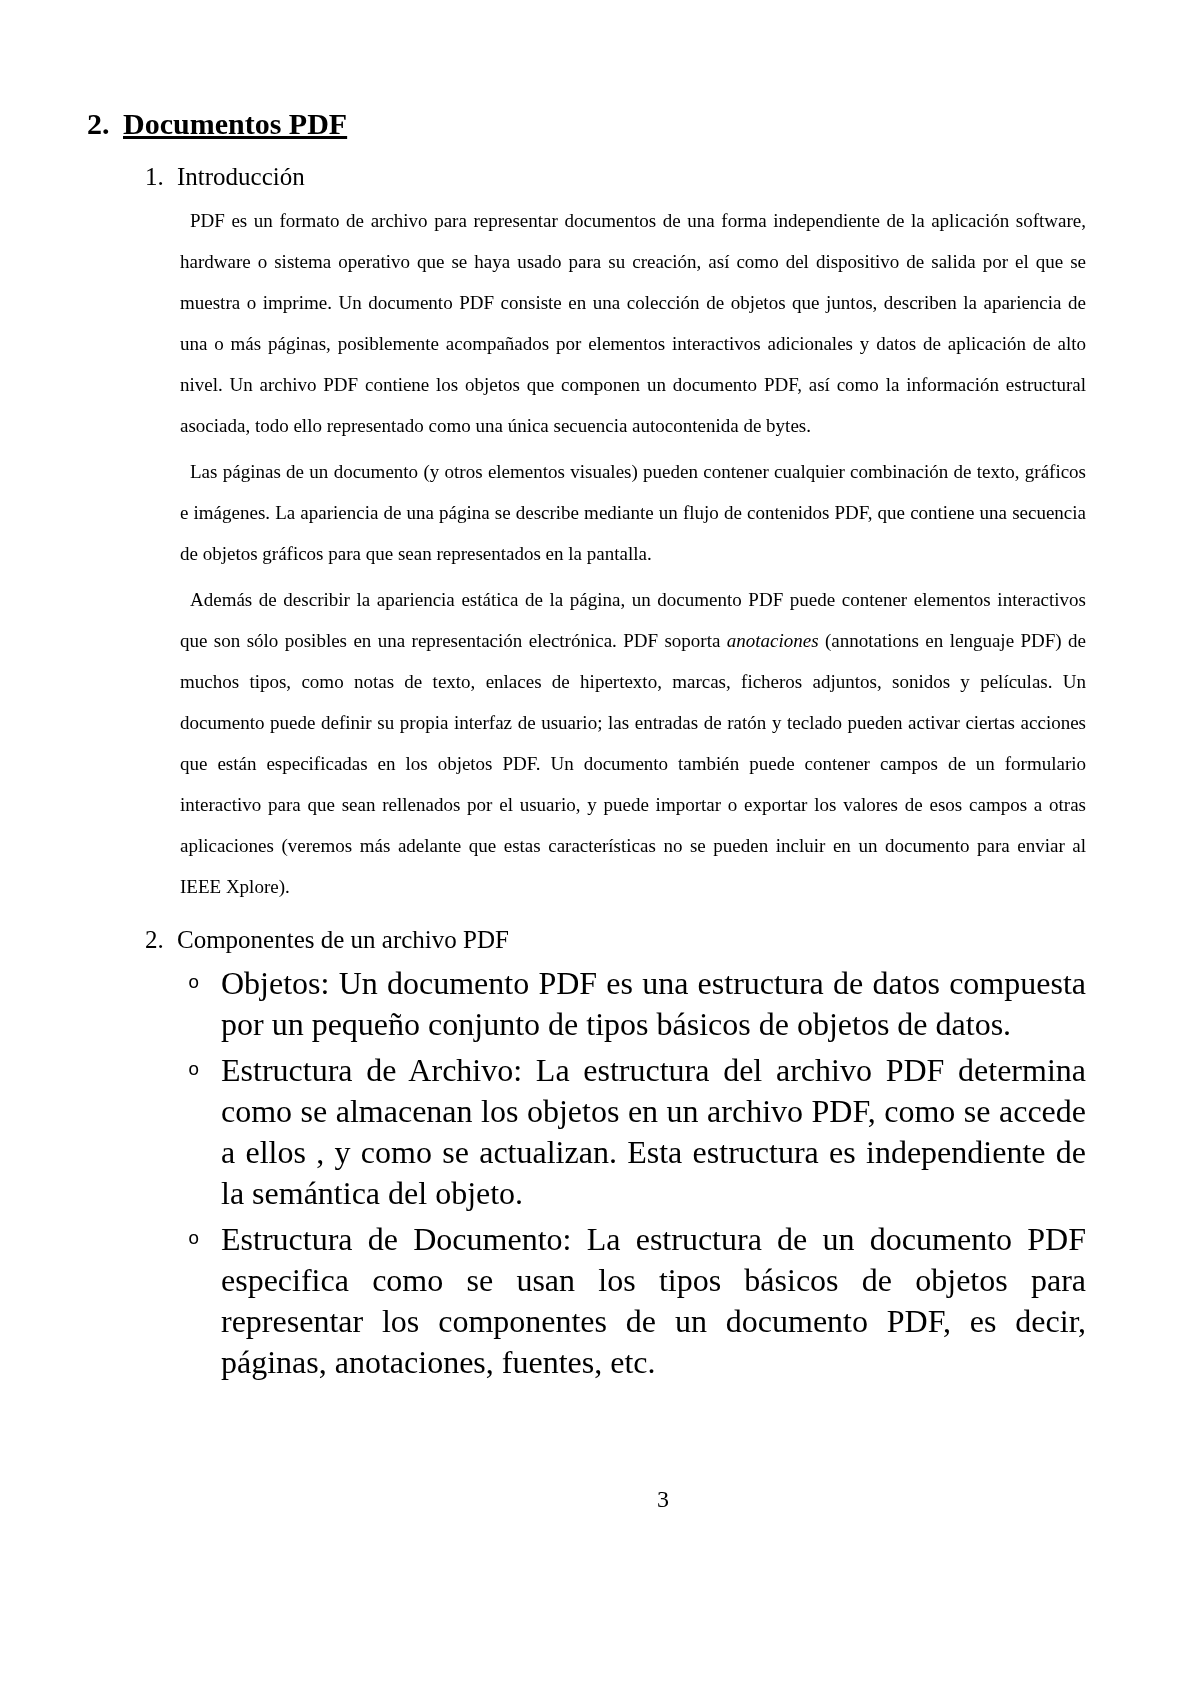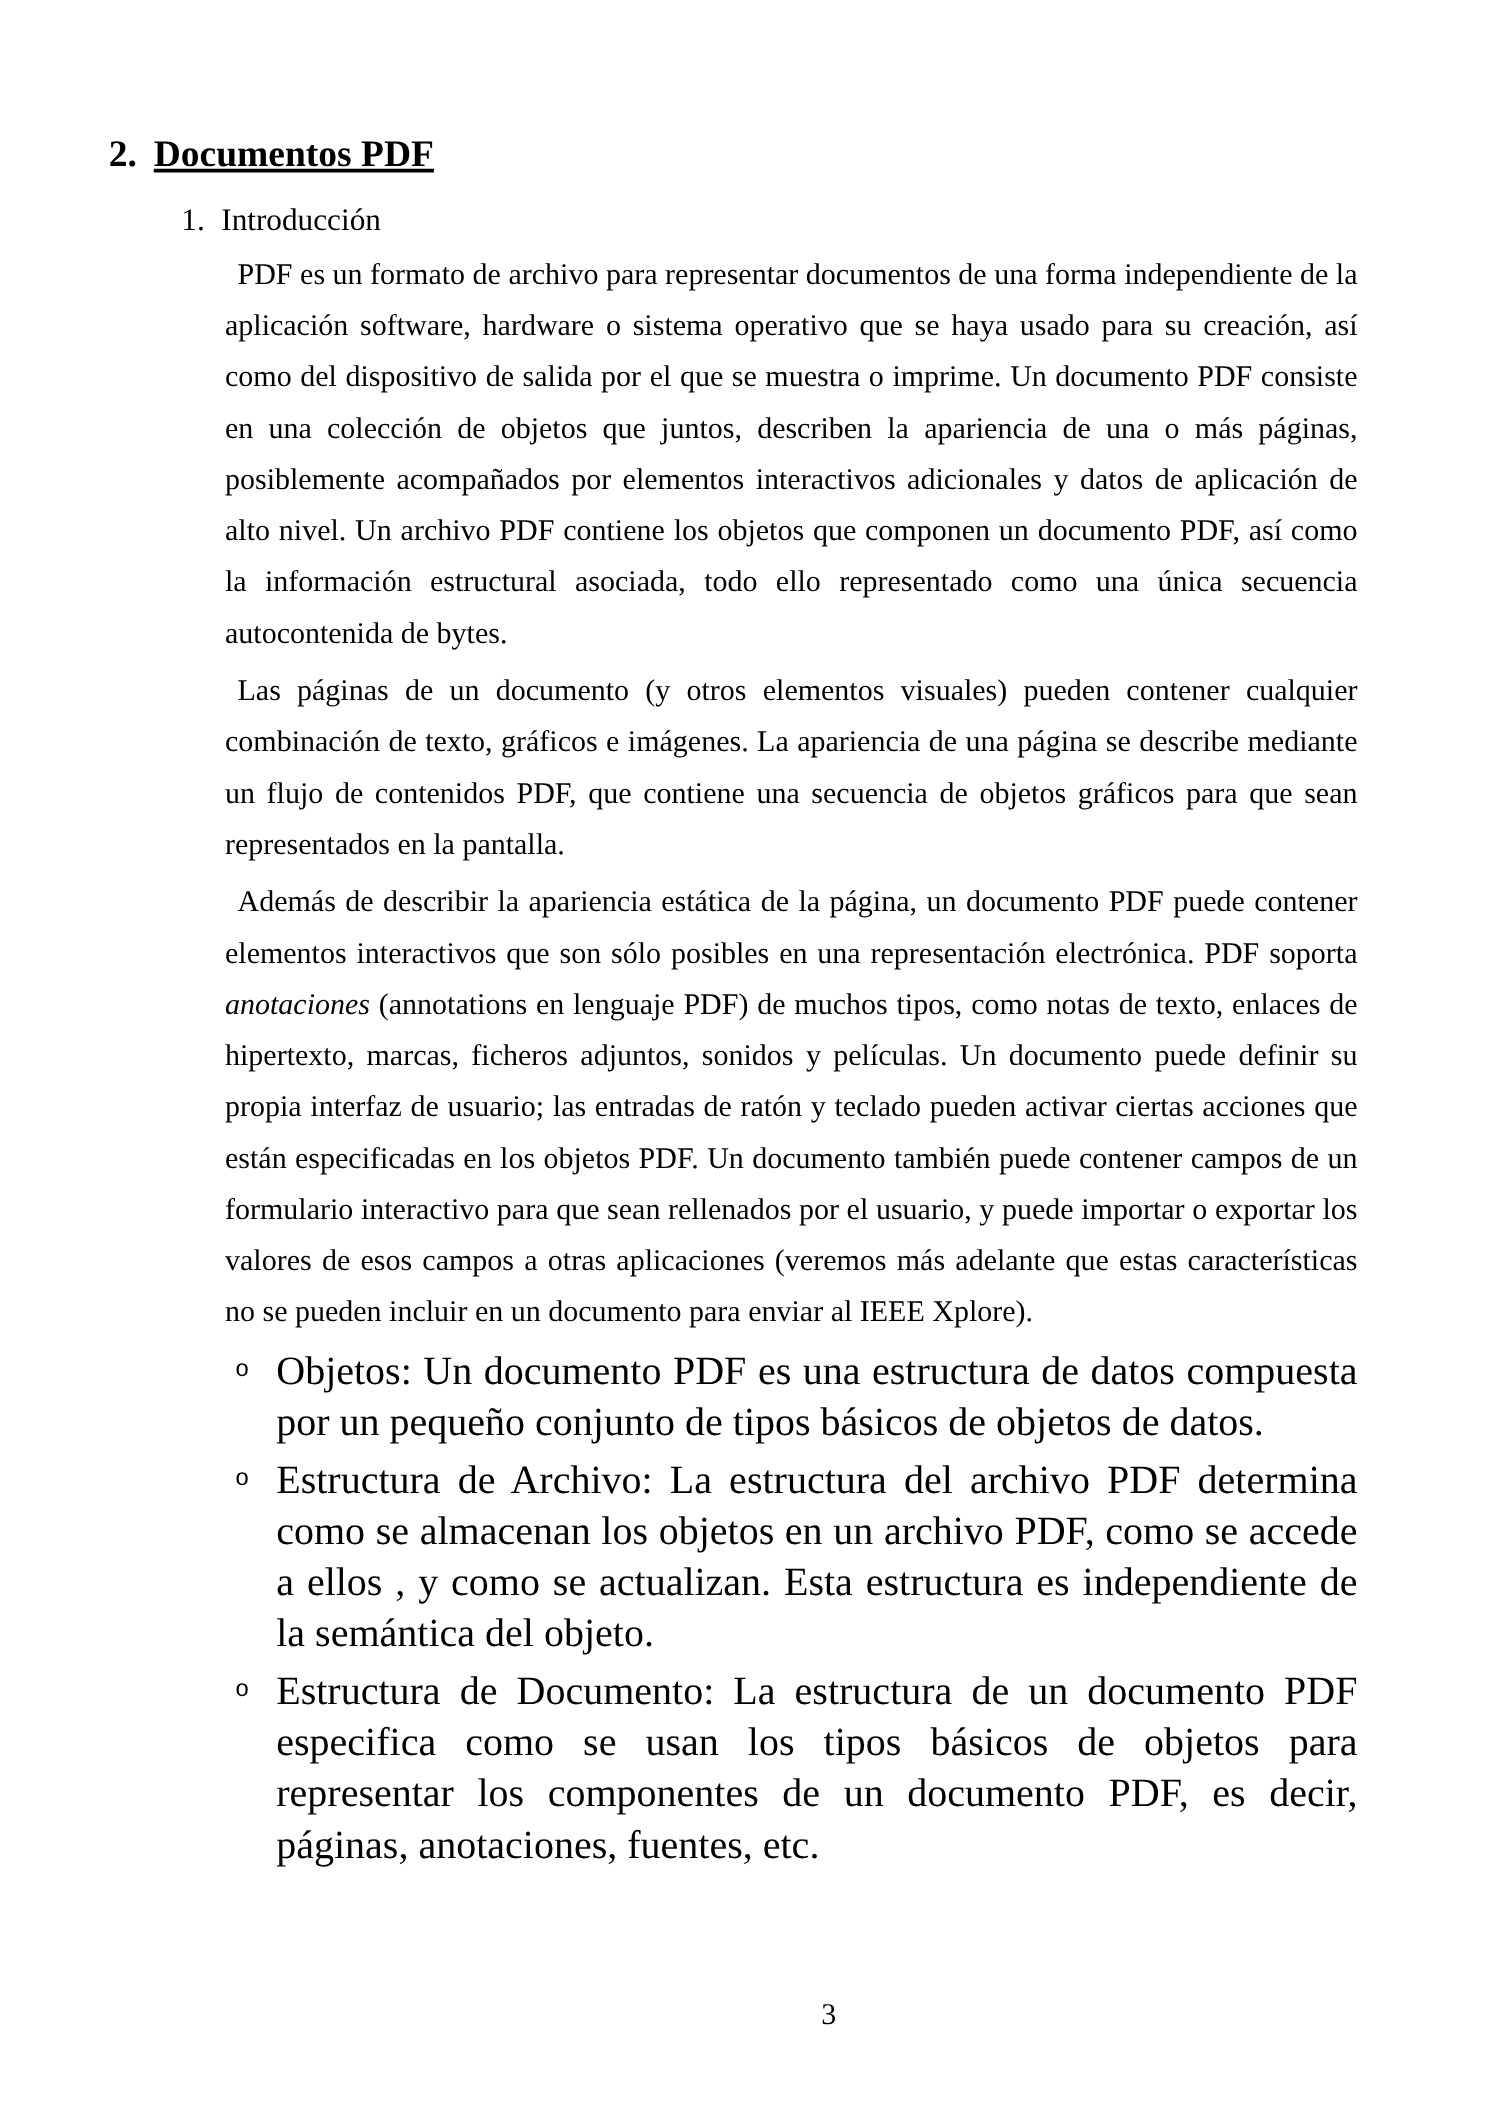--- a/index.html
+++ b/index.html
@@ -22,21 +22,21 @@
   .sub {
     margin: 13px 0 3px 145px;
     font-size: 25px;
     line-height: 40px;
     font-weight: normal;
   }
   .subnum { display: inline-block; width: 32px; }
   .para {
     margin: 0 0 5px 180px;
     width: 906px;
-    font-size: 24px;
+    font-size: 19px;
     line-height: 41px;
     text-align: justify;
     text-indent: 10px;
   }
   .it { font-style: italic; margin-top: 16px; }
   .bullet {
     margin: 0 0 5px 180px;
     width: 906px;
     display: flex;
   }
@@ -71,20 +71,21 @@
   <h1 class="h1"><span class="h1num">2.</span><span>Documentos PDF</span></h1>
 
   <h2 class="sub"><span class="subnum">1.</span><span>Introducción</span></h2>
 
   <p class="para">PDF es un formato de archivo para representar documentos de una forma independiente de la aplicación software, hardware o sistema operativo que se haya usado para su creación, así como del dispositivo de salida por el que se muestra o imprime. Un documento PDF consiste en una colección de objetos que juntos, describen la apariencia de una o más páginas, posiblemente acompañados por elementos interactivos adicionales y datos de aplicación de alto nivel. Un archivo PDF contiene los objetos que componen un documento PDF, así como la información estructural asociada, todo ello representado como una única secuencia autocontenida de bytes.</p>
 
   <p class="para">Las páginas de un documento (y otros elementos visuales) pueden contener cualquier combinación de texto, gráficos e imágenes. La apariencia de una página se describe mediante un flujo de contenidos PDF, que contiene una secuencia de objetos gráficos para que sean representados en la pantalla.</p>
 
   <p class="para"><span>Además de describir la apariencia estática de la página, un documento PDF puede contener elementos interactivos que son sólo posibles en una representación electrónica. PDF soporta </span><em class="it">anotaciones</em><span> (annotations en lenguaje PDF) de muchos tipos, como notas de texto, enlaces de hipertexto, marcas, ficheros adjuntos, sonidos y películas. Un documento puede definir su propia interfaz de usuario; las entradas de ratón y teclado pueden activar ciertas acciones que están especificadas en los objetos PDF. Un documento también puede contener campos de un formulario interactivo para que sean rellenados por el usuario, y puede importar o exportar los valores de esos campos a otras aplicaciones (veremos más adelante que estas características no se pueden incluir en un documento para enviar al IEEE Xplore).</span></p>
 
+  <h2 class="sub"><span class="subnum">2.</span><span>Componentes de un archivo PDF</span></h2>
 
 
   <div class="bullet">
     <span class="marker">o</span>
     <p class="btext">Objetos: Un documento PDF es una estructura de datos compuesta por un pequeño conjunto de tipos básicos de objetos de datos.</p>
   </div>
 
   <div class="bullet">
     <span class="marker">o</span>
     <p class="btext">Estructura de Archivo: La estructura del archivo PDF determina como se almacenan los objetos en un archivo PDF, como se accede a ellos , y como se actualizan. Esta estructura es independiente de la semántica del objeto.</p>

